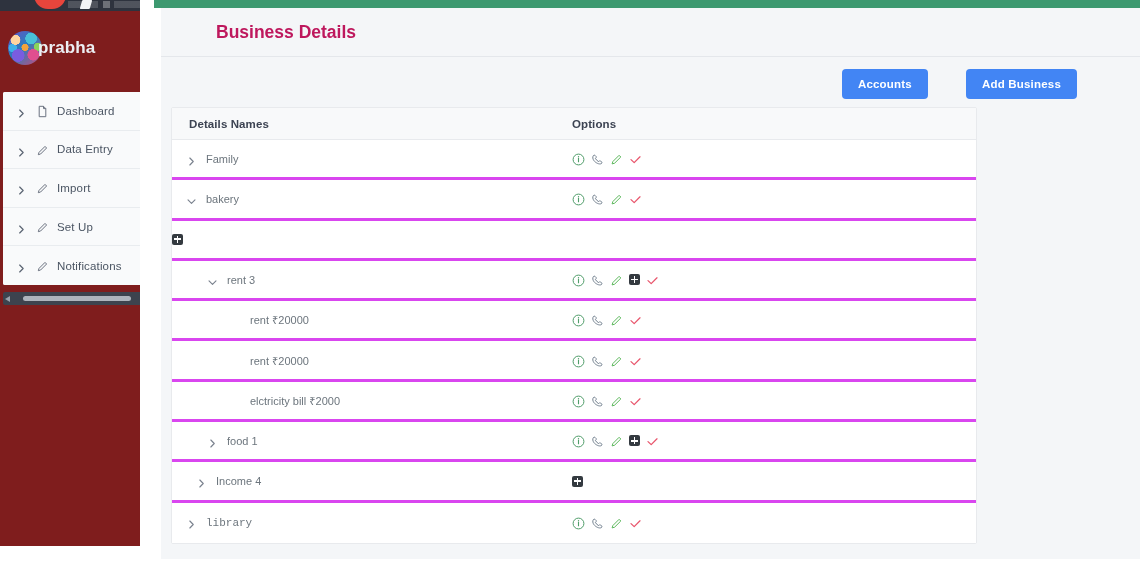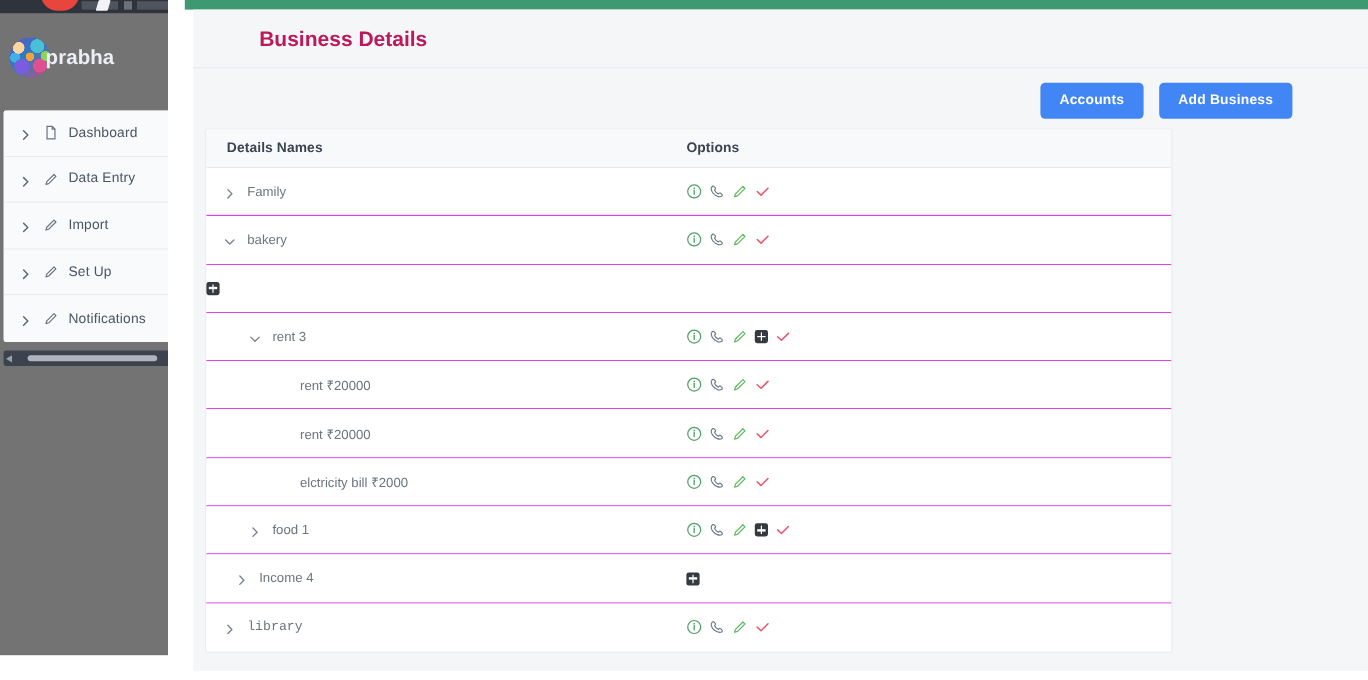--- a/index.html
+++ b/index.html
@@ -15,21 +15,21 @@
     width: 1140px;
     height: 567px;
     background: #ffffff;
   }
 
   
   #sidebar {
     position: absolute;
     left: 0; top: 0;
     width: 140px; height: 546px;
-    background: #737373;
+    background: #7f1d1d;
     overflow: hidden;
   }
   .sb-topstrip {
     position: absolute;
     left: 0; top: 0;
     width: 154px; height: 11px;
     background: #2e333e;
     overflow: hidden;
   }
   .sb-topstrip .redblob {
@@ -207,20 +207,21 @@
     background: #4285f4;
     color: #ffffff;
     border: none;
     border-radius: 4px;
     font-size: 11.5px;
     font-weight: 700;
     padding: 9px 16px;
     cursor: pointer;
     letter-spacing: .2px;
     font-family: "Liberation Sans", sans-serif;
+    margin-left: 25px;
   }
 
   .table-card {
     position: absolute;
     left: 10px; top: 50px;
     width: 806px;
     background: #ffffff;
     border: 1px solid #e8eaed;
     border-radius: 2px;
   }
@@ -237,21 +238,21 @@
     color: #3c4352;
     letter-spacing: .1px;
   }
   .th.names { padding-left: 17px; width: 400px; }
   .th.options { width: 200px; }
 
   .trow {
     display: flex;
     align-items: center;
     height: 40.3px;
-    border-bottom: 1px solid #d946ef;
+    border-bottom: 3px solid #d946ef;
     background: #ffffff;
   }
   .trow:last-child { border-bottom: none; }
   .cell-name {
     width: 400px;
     display: flex;
     align-items: center;
   }
   .cell-opts {
     width: 200px;

